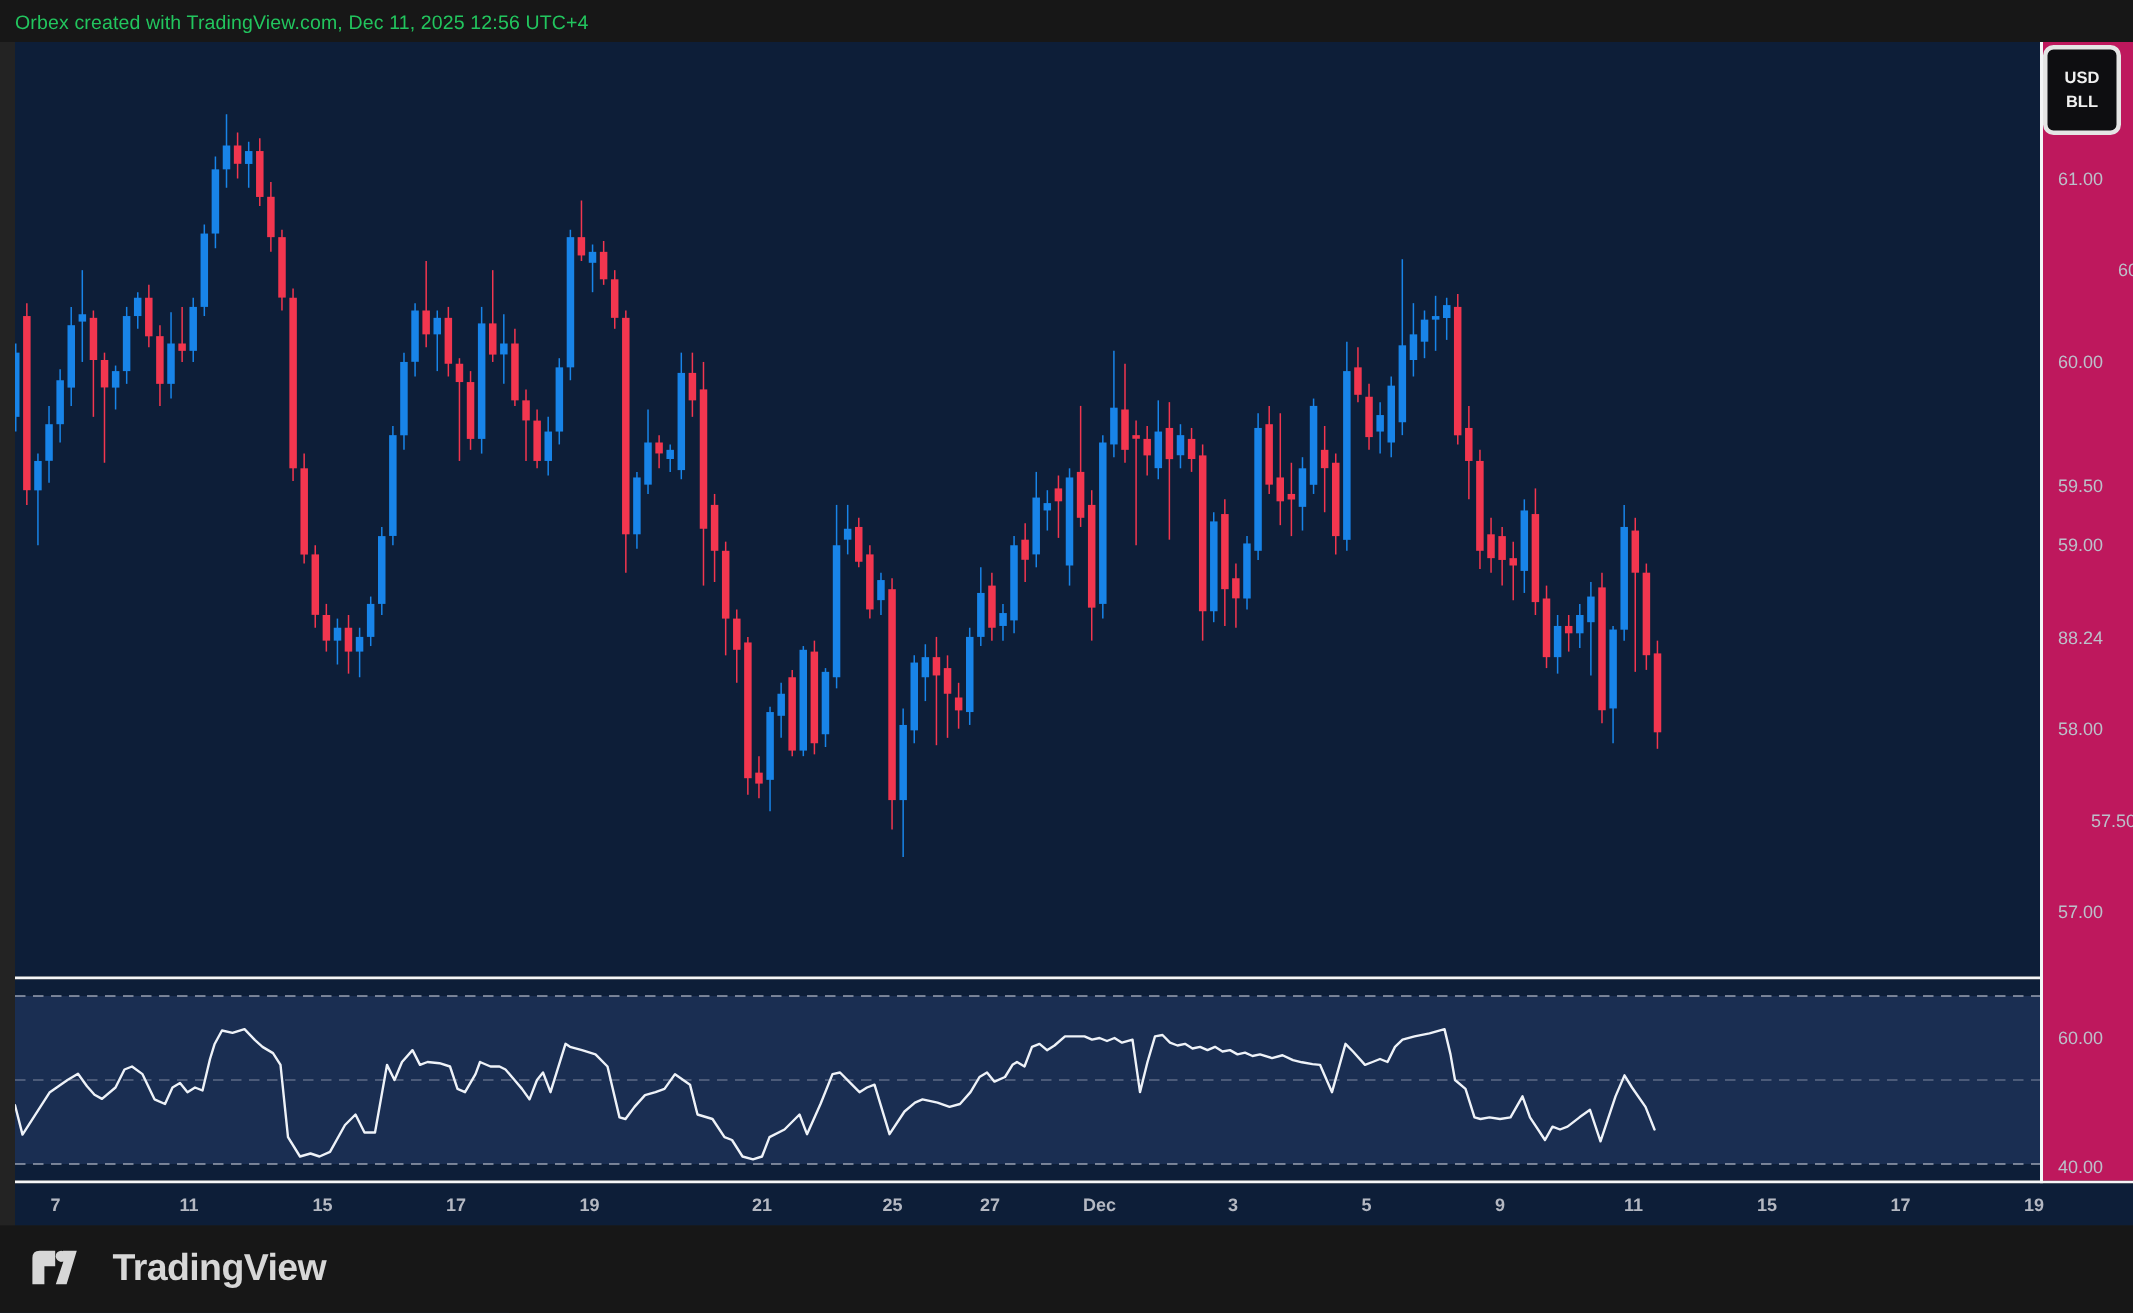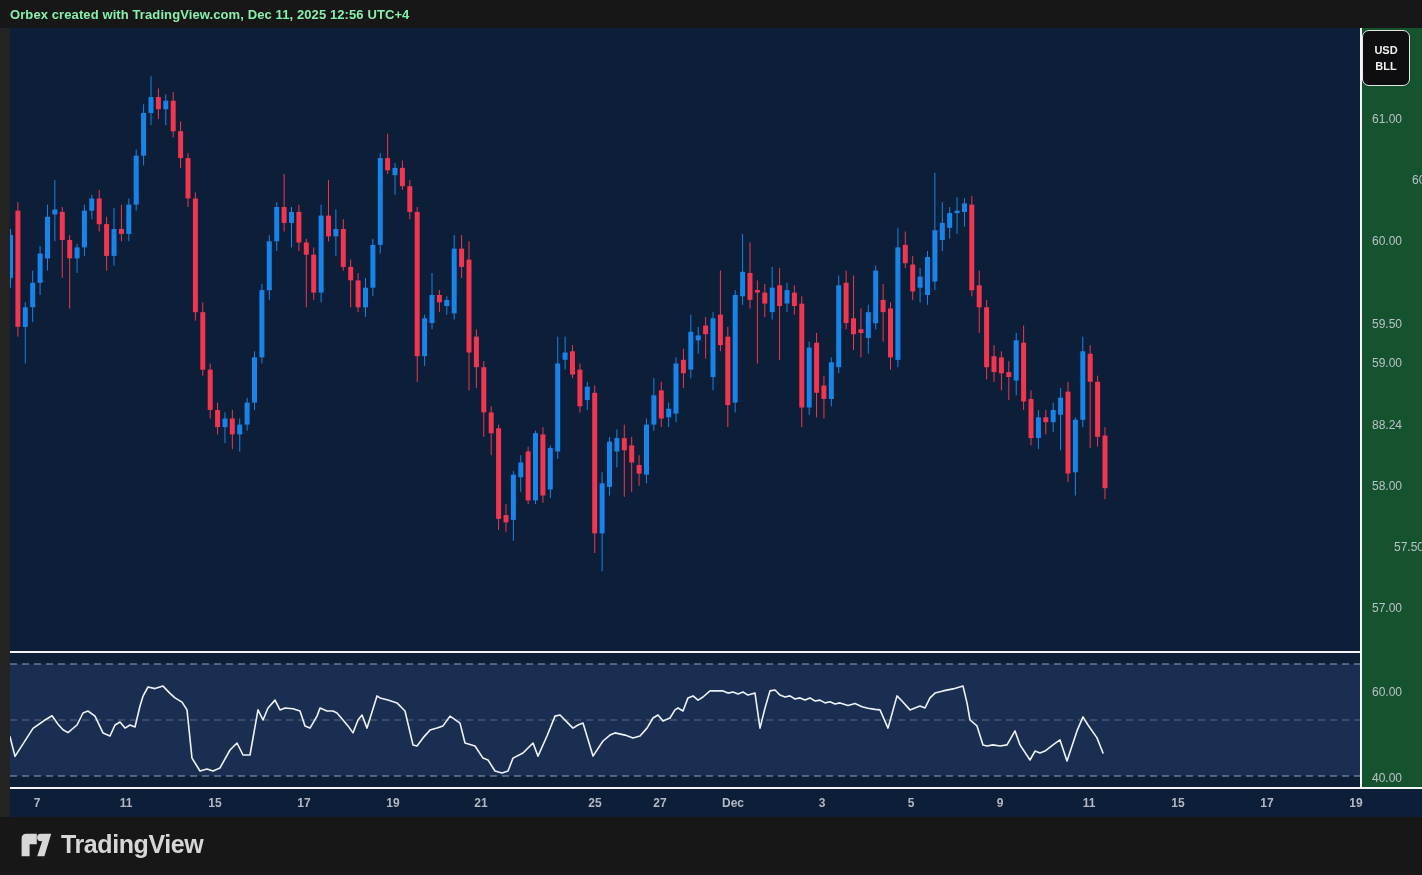--- a/index.html
+++ b/index.html
@@ -1,36 +1,36 @@
 <!DOCTYPE html>
 <html><head>
 <meta charset="utf-8">
 <style>
   html,body{margin:0;padding:0;background:#1c1c1c;}
   #app{position:relative;width:1422px;height:875px;background:#1e1e1e;overflow:hidden;
        font-family:"Liberation Sans","DejaVu Sans",sans-serif;}
   #topbar{position:absolute;left:0;top:0;width:100%;height:28px;background:#171717;}
-  #title{position:absolute;left:10px;top:7px;font-size:13px;font-weight:700;color:#86efac;letter-spacing:.1px;}
+  #title{position:absolute;left:10px;top:7px;font-size:13px;font-weight:400;color:#22c55e;letter-spacing:.1px;}
   #left-strip{position:absolute;left:0;top:28px;width:10px;height:789px;background:#232323;}
   .pane{position:absolute;left:10px;background:#0d1e38;}
   #price-pane{top:28px;width:1350px;height:623px;}
   #rsi-pane{top:653px;width:1350px;height:134px;}
-  #axis-strip{position:absolute;left:1362px;top:28px;width:60px;height:759px;background:#14532d;}
+  #axis-strip{position:absolute;left:1362px;top:28px;width:60px;height:759px;background:#be185d;}
   #time-strip{position:absolute;left:10px;top:789px;width:1412px;height:28px;background:#0d1e38;}
   .sep{position:absolute;left:10px;width:1412px;height:2px;background:#f4f5f7;}
   #sep-main{top:651px;} #sep-bottom{top:787px;}
   #vaxis-line{position:absolute;left:1360px;top:28px;width:2px;height:761px;background:#f4f5f7;}
   .axis-label{position:absolute;left:10px;font-size:12px;color:#bcc0ca;height:16px;line-height:16px;}
   .time-label{position:absolute;top:7px;transform:translateX(-50%);font-size:12px;font-weight:600;color:#b4b8c2;}
   #badge{position:absolute;left:1362px;top:30px;width:46px;height:54px;background:#0e0e11;
-         border:1px solid #e5e5e5;border-radius:7px;display:flex;flex-direction:column;
+         border:3px solid #e5e5e5;border-radius:7px;display:flex;flex-direction:column;
          align-items:center;justify-content:center;gap:5px;z-index:5;}
   #badge div{font-size:11px;font-weight:700;color:#f0f0f0;line-height:11px;}
   #bottom-area{position:absolute;left:0;top:817px;width:100%;height:58px;background:#171717;}
-  #logo{position:absolute;left:20px;top:830px;display:flex;gap:9px;cursor:pointer;}
+  #logo{position:absolute;left:20px;top:830px;display:flex;align-items:center;gap:23px;cursor:pointer;}
   #logo-text{font-size:25px;font-weight:700;color:#d7d7d7;letter-spacing:-0.4px;}
   svg{display:block;}
 </style>
 </head>
 <body>
 
 <div id="app">
   <div id="topbar"></div>
   <div id="title">Orbex created with TradingView.com, Dec 11, 2025 12:56 UTC+4</div>
 
@@ -366,21 +366,21 @@
       <div class="axis-label" style="top: 656px;">60.00</div>
       <div class="axis-label" style="top: 712px; margin-top: 30px;">40.00</div>
     </div>
   <div id="vaxis-line"></div>
   <div id="time-strip">
       <div class="time-label" style="left: 27px;">7</div>
       <div class="time-label" style="left: 116px;">11</div>
       <div class="time-label" style="left: 205px;">15</div>
       <div class="time-label" style="left: 294px;">17</div>
       <div class="time-label" style="left: 383px;">19</div>
-      <div class="time-label" style="left: 471px;">21</div>
+      <div class="time-label" style="left: 498px;">21</div>
       <div class="time-label" style="left: 585px;">25</div>
       <div class="time-label" style="left: 650px;">27</div>
       <div class="time-label" style="left: 723px;">Dec</div>
       <div class="time-label" style="left: 812px;">3</div>
       <div class="time-label" style="left: 901px;">5</div>
       <div class="time-label" style="left: 990px;">9</div>
       <div class="time-label" style="left: 1079px;">11</div>
       <div class="time-label" style="left: 1168px;">15</div>
       <div class="time-label" style="left: 1257px;">17</div>
       <div class="time-label" style="left: 1346px;">19</div>

